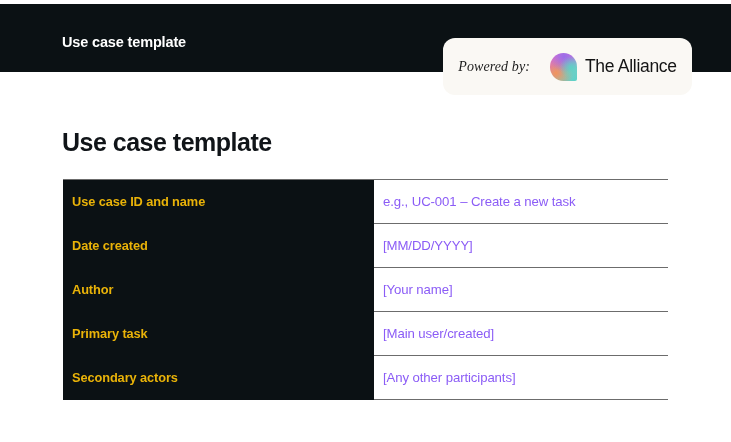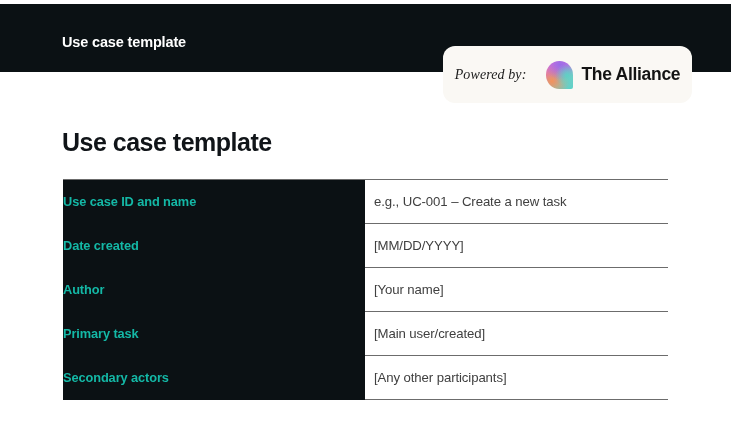--- a/index.html
+++ b/index.html
@@ -32,21 +32,21 @@
     font-weight: 600;
     color: #ffffff;
     letter-spacing: -0.15px;
     white-space: nowrap;
   }
 
   
   .badge-card {
     position: absolute;
     left: 443px;
-    top: 46px;
+    top: 38px;
     width: 249px;
     height: 57px;
     background: #faf8f4;
     border-radius: 12px;
     display: flex;
     align-items: center;
     justify-content: center;
     gap: 20px;
   }
   .badge-poweredby {
@@ -68,21 +68,21 @@
     border-radius: 50% 50% 2px 50%;
     background:
       radial-gradient(circle at 78% 52%, rgba(90,212,196,0.95) 0%, rgba(90,212,196,0.0) 46%),
       radial-gradient(circle at 52% 12%, rgba(150,110,232,0.95) 0%, rgba(150,110,232,0.0) 55%),
       radial-gradient(circle at 22% 72%, rgba(247,147,84,0.95) 0%, rgba(247,147,84,0.0) 60%),
       linear-gradient(150deg, #e86fd0 0%, #cf6fe0 35%, #7fc9c9 70%, #58d3c6 100%);
     flex: none;
   }
   .brand-name {
     font-size: 17.5px;
-    font-weight: 700;
+    font-weight: 400;
     color: #141414;
     letter-spacing: -0.3px;
     white-space: nowrap;
     text-align: center;
   }
 
   
   .page-title {
     position: absolute;
     left: 62px;
@@ -106,31 +106,32 @@
   .tbl tr { height: 44px; }
   .tbl td {
     padding: 0;
     vertical-align: middle;
     border-top: 1px solid #6c6c6c;
     border-bottom: 1px solid #6c6c6c;
   }
   .tbl .k {
     width: 302px;
     background: #0b1114;
-    color: #14b8a6;
+    color: #eab308;
     font-size: 12.8px;
     font-weight: 700;
     letter-spacing: -0.1px;
+    padding-left: 9px;
     border-top-color: #0b1114;
     border-bottom-color: #0b1114;
   }
   .tbl tr:first-child .k { border-top-color: #6c6c6c; }
   .tbl .v {
     background: #ffffff;
-    color: #404040;
+    color: #8b5cf6;
     font-size: 13.2px;
     font-weight: 400;
     padding-left: 9px;
     letter-spacing: -0.1px;
   }
 </style>
 </head>
 <body>
 
 <div class="topbar">

